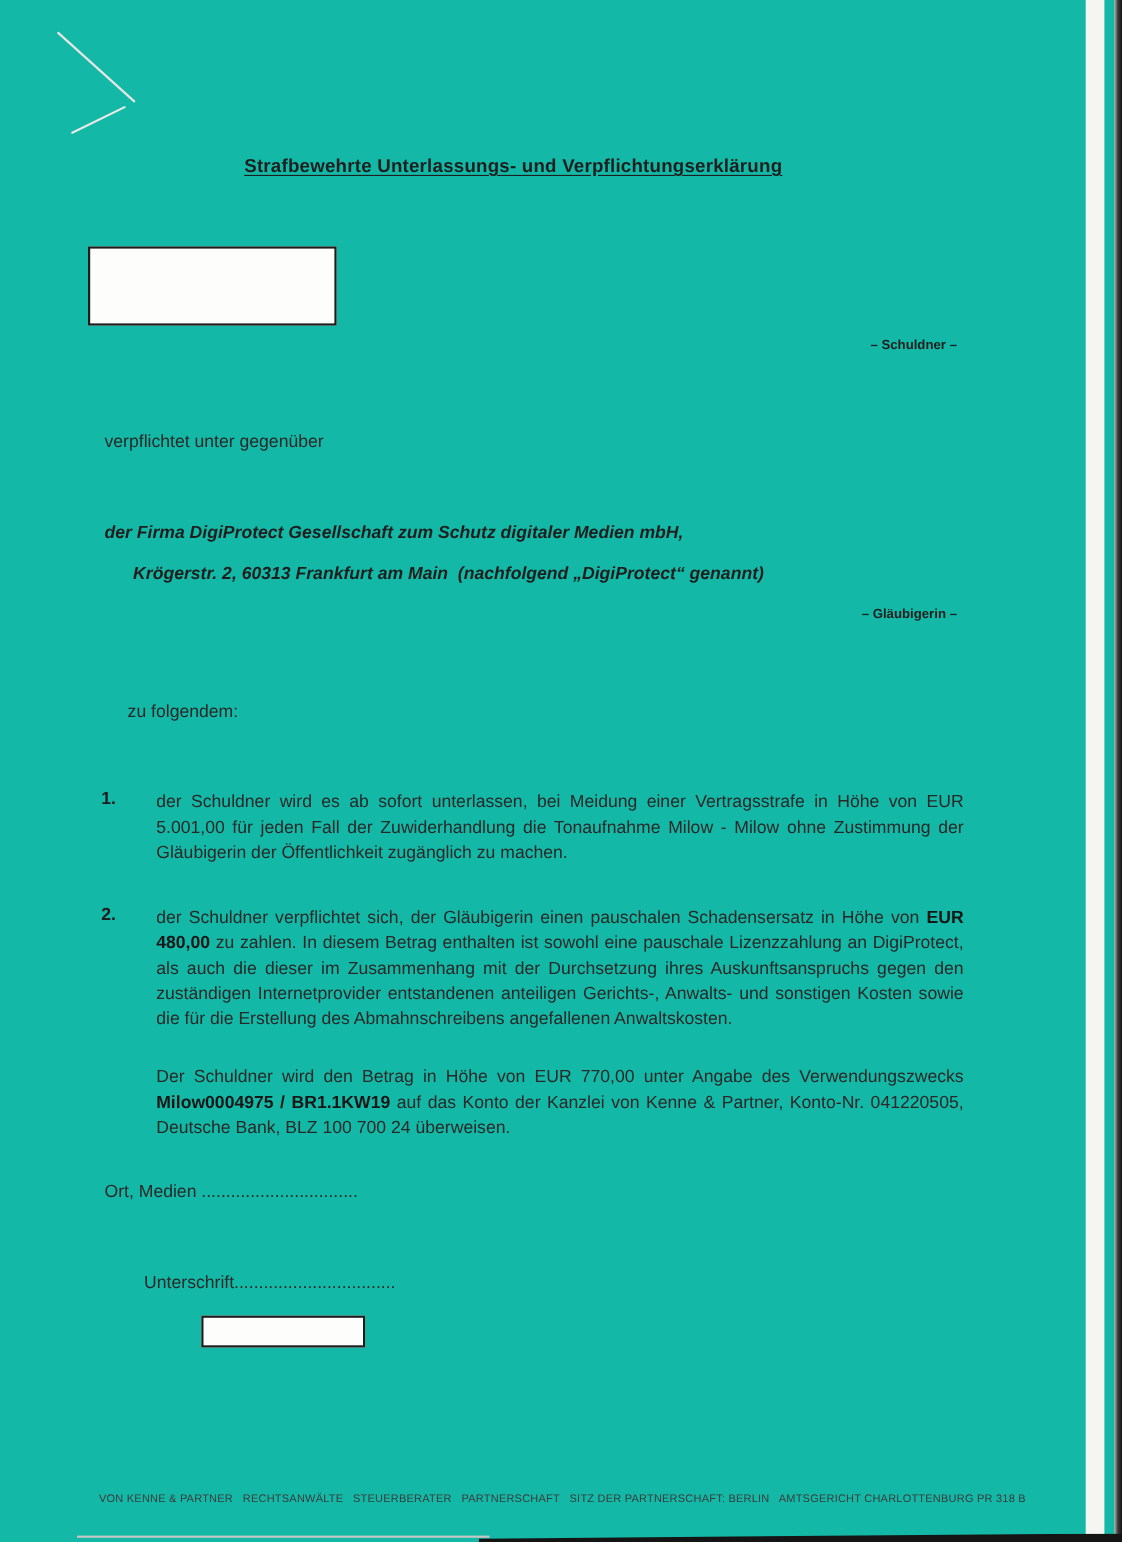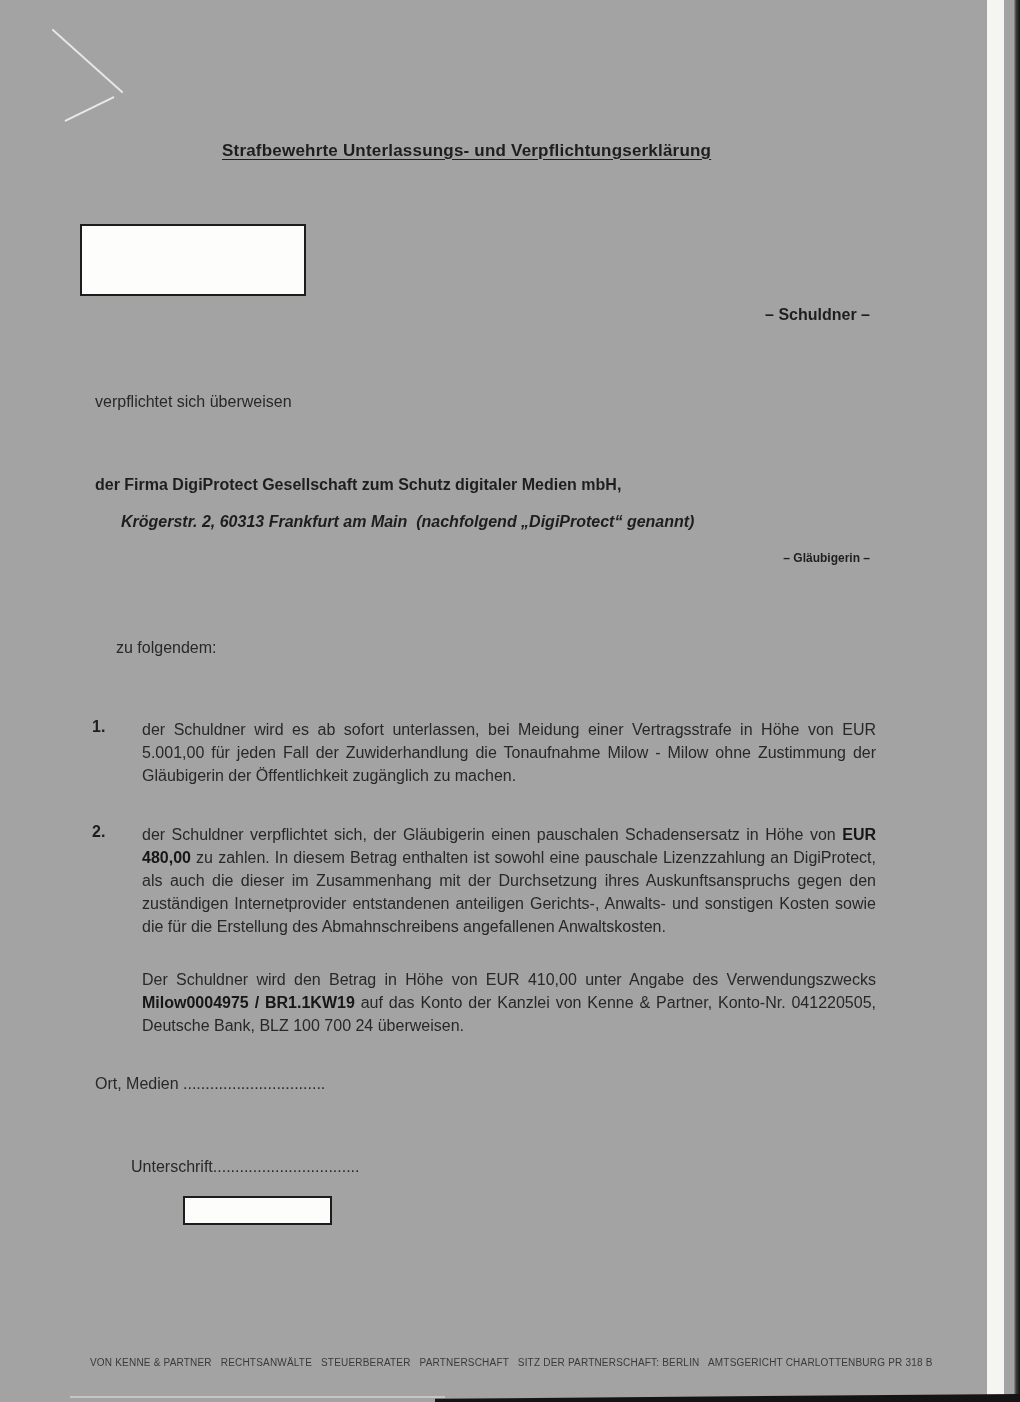--- a/index.html
+++ b/index.html
@@ -4,21 +4,21 @@
 <style>
   * { margin: 0; padding: 0; box-sizing: border-box; }
   html, body { background: #d8d8d5; }
   body { font-family: "Liberation Sans", "DejaVu Sans", sans-serif; }
 
   .page {
     position: relative;
     width: 1020px;
     height: 1402px;
     margin: 0 auto;
-    background: #a3a3a3;
+    background: #14b8a6;
     overflow: hidden;
     color: #282828;
   }
 
   
   .band-right {
     position: absolute; top: 0; right: 16px;
     width: 17px; height: 100%;
     background: #f5f5f2;
   }
@@ -64,31 +64,31 @@
 
   .redact-box {
     position: absolute; left: 80px; top: 224px;
     width: 226px; height: 72px;
     background: #fdfdfc;
     border: 2px solid #1d1d1d;
   }
 
   .debtor-label {
     position: absolute; right: 150px; top: 306px;
-    font-size: 16px; font-weight: bold; color: #1e1e1e;
+    font-size: 12px; font-weight: bold; color: #1e1e1e;
   }
 
   .intro-text {
     position: absolute; left: 95px; top: 393px;
     font-size: 16px;
   }
 
   .creditor-name {
     position: absolute; left: 95px; top: 476px;
-    font-size: 16px; font-weight: bold; 
+    font-size: 16px; font-weight: bold; font-style: italic;
     color: #1e1e1e;
   }
   .creditor-address {
     position: absolute; left: 95px; top: 513px;
     font-size: 16px; font-weight: bold; font-style: italic;
     color: #1e1e1e;
     white-space: pre;
     margin-left: 26px;
   }
   .creditor-label {
@@ -158,35 +158,35 @@
   <div class="edge-bottom-thin"></div>
   <div class="crease-1"></div>
   <div class="crease-2"></div>
 
   <div class="title">Strafbewehrte Unterlassungs- und Verpflichtungserklärung</div>
 
   <div class="redact-box"></div>
 
   <div class="debtor-label">– Schuldner –</div>
 
-  <div class="intro-text">verpflichtet sich überweisen</div>
+  <div class="intro-text">verpflichtet unter gegenüber</div>
 
   <div class="creditor-name">der Firma DigiProtect Gesellschaft zum Schutz digitaler Medien mbH,</div>
   <div class="creditor-address">Krögerstr. 2, 60313 Frankfurt am Main  (nachfolgend „DigiProtect“ genannt)</div>
   <div class="creditor-label">– Gläubigerin –</div>
 
   <div class="lead-in">zu folgendem:</div>
 
   <div class="clause-number n1">1.</div>
   <div class="clause-text t1">der Schuldner wird es ab sofort unterlassen, bei Meidung einer Vertragsstrafe in Höhe von EUR 5.001,00 für jeden Fall der Zuwiderhandlung die Tonaufnahme Milow - Milow ohne Zustimmung der Gläubigerin der Öffentlichkeit zugänglich zu machen.</div>
 
   <div class="clause-number n2">2.</div>
   <div class="clause-text t2"><span>der Schuldner verpflichtet sich, der Gläubigerin einen pauschalen Schadensersatz in Höhe von </span><b>EUR 480,00</b><span> zu zahlen. In diesem Betrag enthalten ist sowohl eine pauschale Lizenzzahlung an DigiProtect, als auch die dieser im Zusammenhang mit der Durchsetzung ihres Auskunftsanspruchs gegen den zuständigen Internetprovider entstandenen anteiligen Gerichts-, Anwalts- und sonstigen Kosten sowie die für die Erstellung des Abmahnschreibens angefallenen Anwaltskosten.</span></div>
 
-  <div class="clause-text t3"><span>Der Schuldner wird den Betrag in Höhe von EUR 410,00 unter Angabe des Verwendungszwecks </span><b>Milow0004975 / BR1.1KW19</b><span> auf das Konto der Kanzlei von Kenne &amp; Partner, Konto-Nr. 041220505, Deutsche Bank, BLZ 100 700 24 überweisen.</span></div>
+  <div class="clause-text t3"><span>Der Schuldner wird den Betrag in Höhe von EUR 770,00 unter Angabe des Verwendungszwecks </span><b>Milow0004975 / BR1.1KW19</b><span> auf das Konto der Kanzlei von Kenne &amp; Partner, Konto-Nr. 041220505, Deutsche Bank, BLZ 100 700 24 überweisen.</span></div>
 
   <div class="place-date">Ort, Medien ................................</div>
   <div class="signature">Unterschrift.................................</div>
   <div class="signature-box"></div>
 
   <div class="footer">VON KENNE &amp; PARTNER   RECHTSANWÄLTE   STEUERBERATER   PARTNERSCHAFT   SITZ DER PARTNERSCHAFT: BERLIN   AMTSGERICHT CHARLOTTENBURG PR 318 B</div>
 
 </div>
 
 </body></html>

